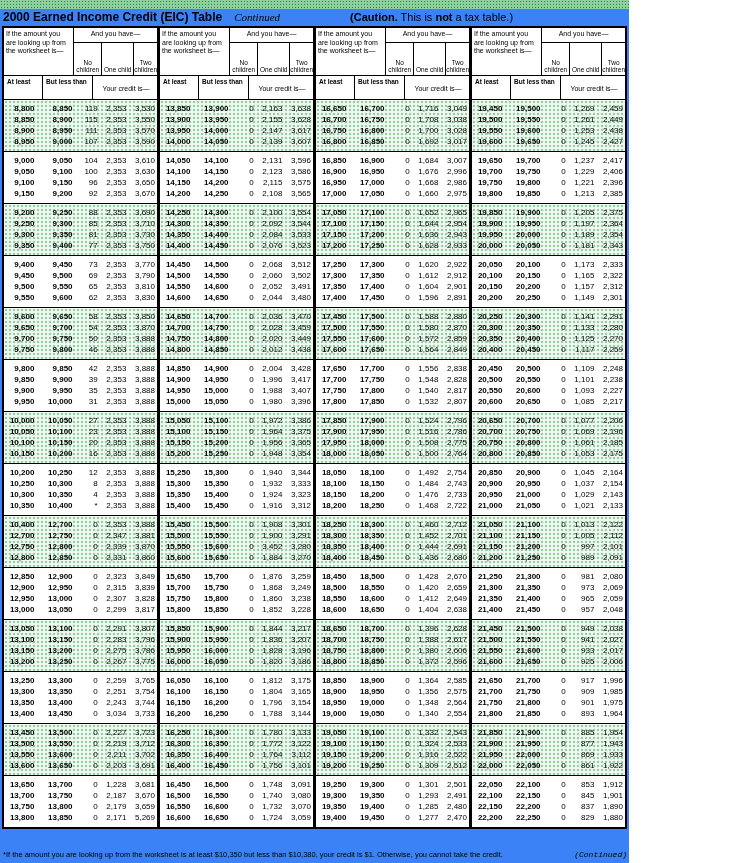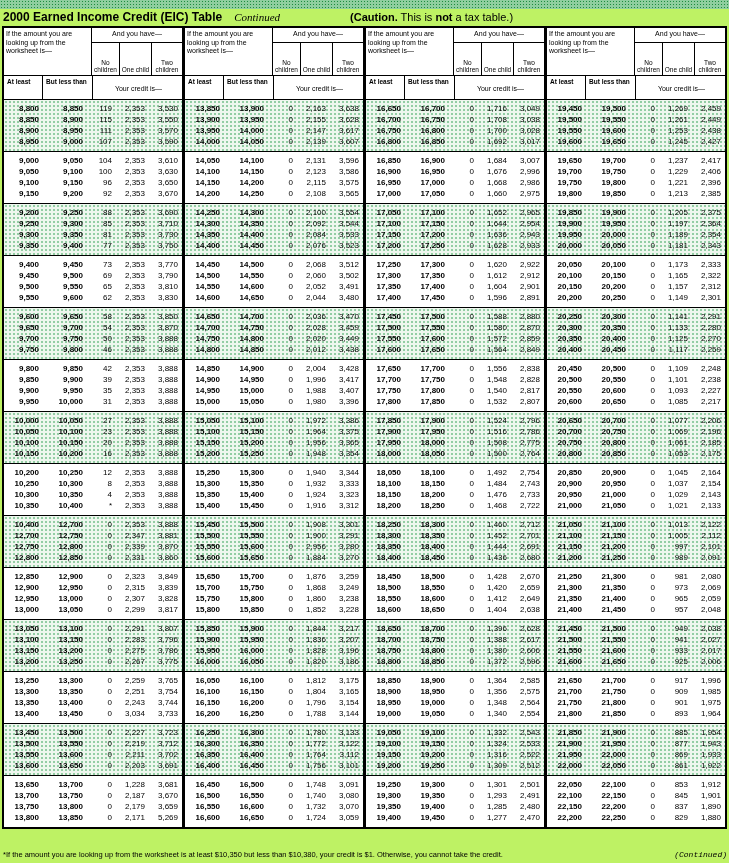--- a/index.html
+++ b/index.html
@@ -1,16 +1,16 @@
 <!DOCTYPE html>
 <html><head>
 <meta charset="utf-8">
 <style>
   html,body{margin:0;padding:0;background:#fff;}
-  .page{position:relative;width:729px;height:863px;background:#bef264;overflow:hidden;
+  .page{position:relative;width:629px;height:863px;background:#3b82f6;overflow:hidden;
         font-family:"Liberation Sans",sans-serif;color:#000;}
   .top-band{height:9px;width:729px;
     background-color:#8fce9f;
     background-image:radial-gradient(circle,#1d8c3f 34%,rgba(0,0,0,0) 36%);
     background-size:3px 3px;}
   .title-row{display:flex;align-items:baseline;padding:1px 2px 1px 3px;height:15px;}
   .title-main{font-weight:bold;font-size:12px;letter-spacing:0;}
   .title-continued{font-family:"Liberation Serif",serif;font-style:italic;font-size:11px;margin-left:12px;}
   .title-caution{font-size:11px;margin-left:70px;}
   .title-caution b{font-weight:bold;}
@@ -779,21 +779,21 @@
               <span class="c c0">15,500</span>
               <span class="c c1">15,550</span>
               <span class="c c2">0</span>
               <span class="c c3">1,900</span>
               <span class="c c4">3,291</span>
             </div>
             <div class="row">
               <span class="c c0">15,550</span>
               <span class="c c1">15,600</span>
               <span class="c c2">0</span>
-              <span class="c c3">2,956</span>
+              <span class="c c3">3,452</span>
               <span class="c c4">3,280</span>
             </div>
             <div class="row">
               <span class="c c0">15,600</span>
               <span class="c c1">15,650</span>
               <span class="c c2">0</span>
               <span class="c c3">1,884</span>
               <span class="c c4">3,270</span>
             </div>
           </div>

